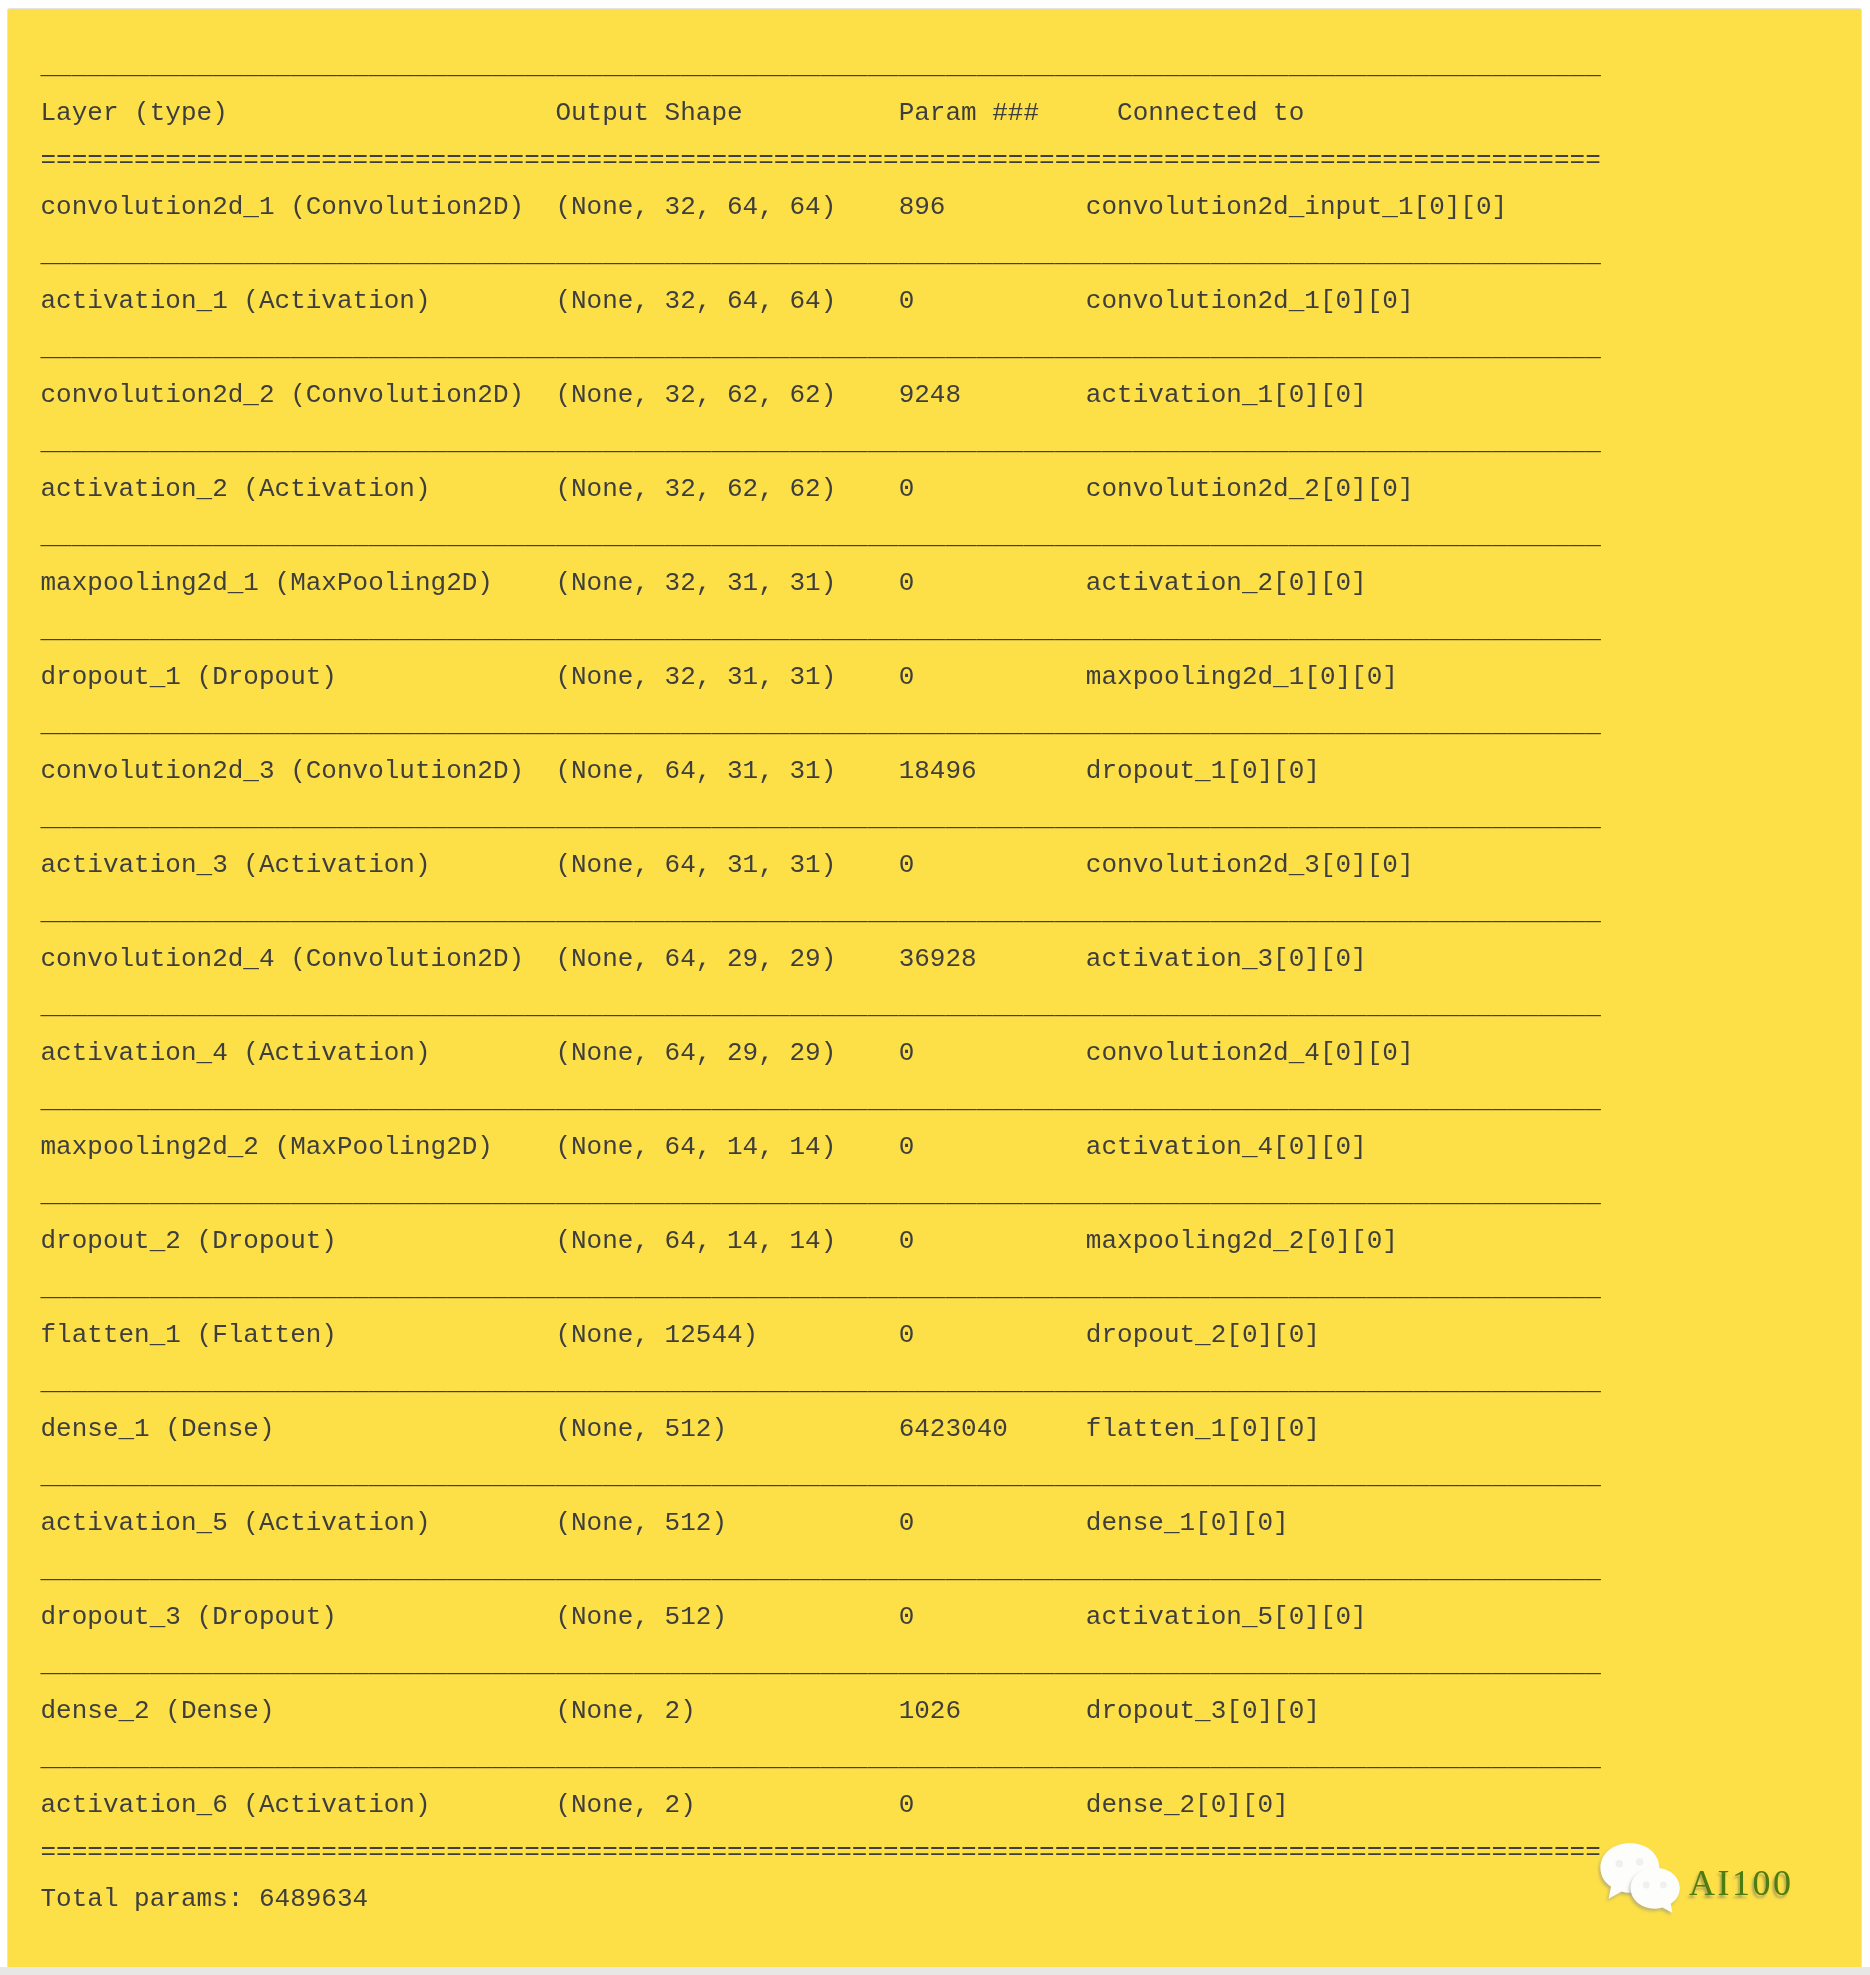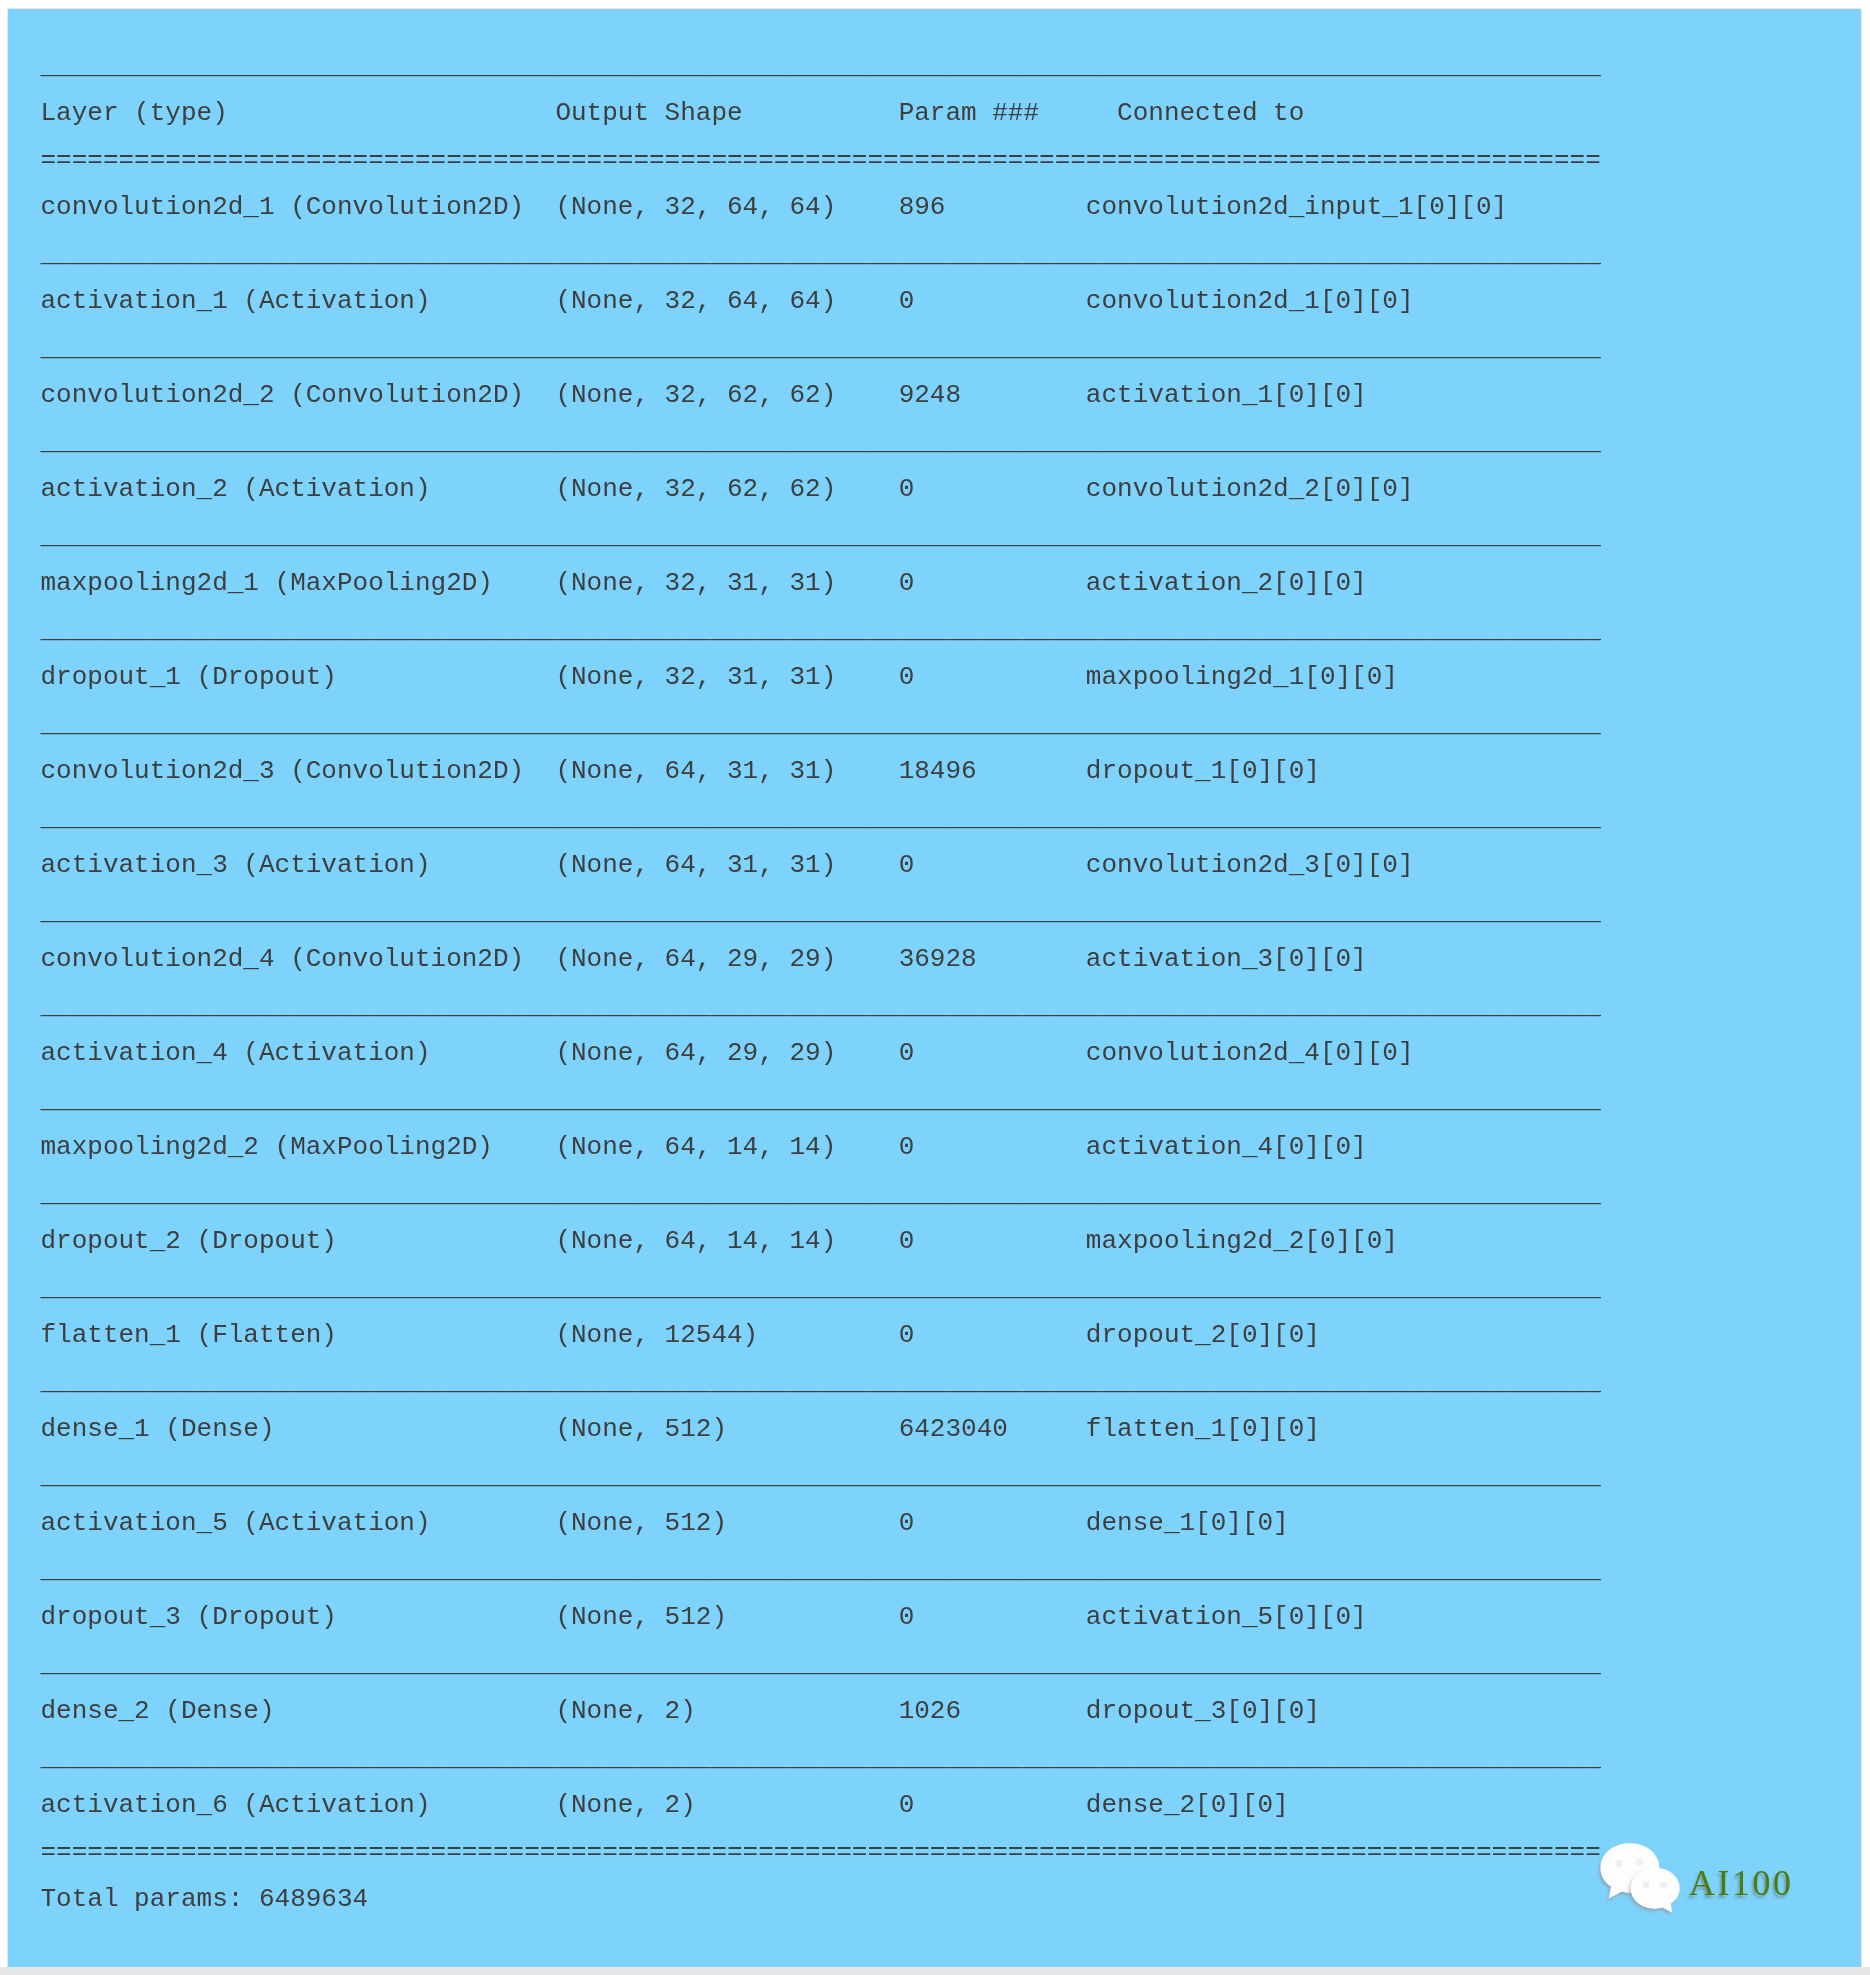--- a/index.html
+++ b/index.html
@@ -8,21 +8,21 @@
     position: relative;
     background: #ffffff;
     overflow: hidden;
     font-family: "Liberation Mono", "DejaVu Sans Mono", monospace;
   }
   .code-panel {
     position: absolute;
     left: 6.5px; top: 8.2px;
     width: 1855px; height: 1961px;
     box-sizing: border-box;
-    background: #7dd3fc;
+    background: #fde047;
     border: 1.6px solid #e4e4e2;
     border-radius: 2.5px;
   }
   .code-content {
     position: absolute;
     left: 33px; top: 34px;
     font-size: 26px;
     line-height: 47px;
     color: #3e3e3e;
     white-space: pre;

